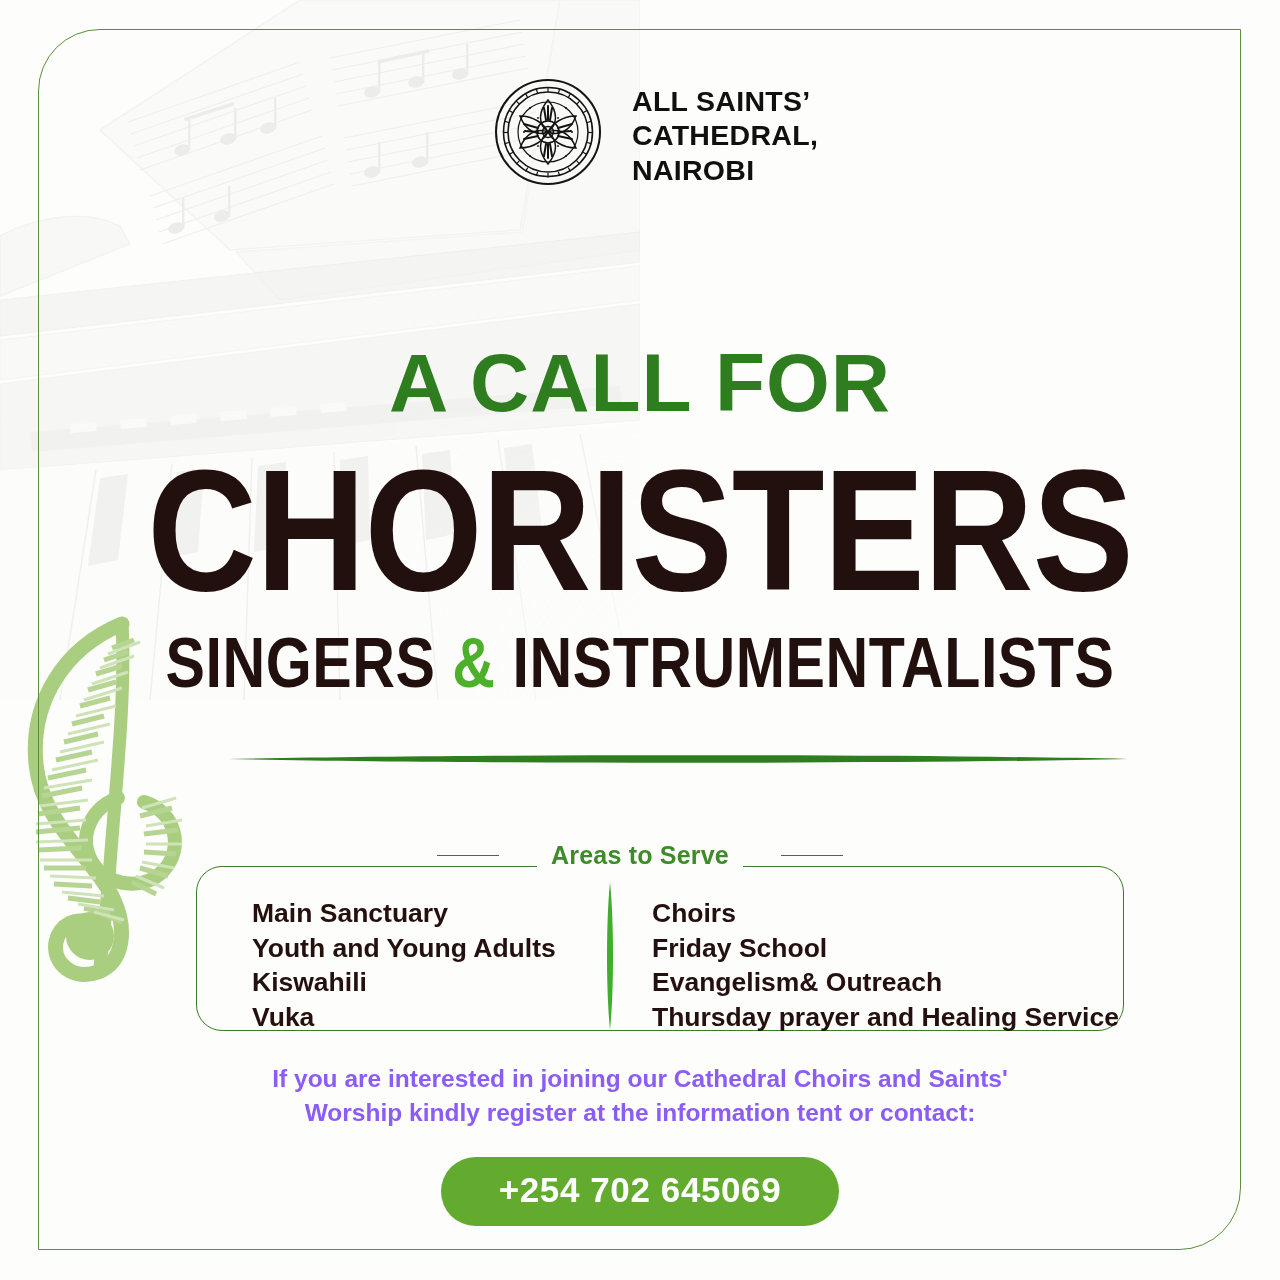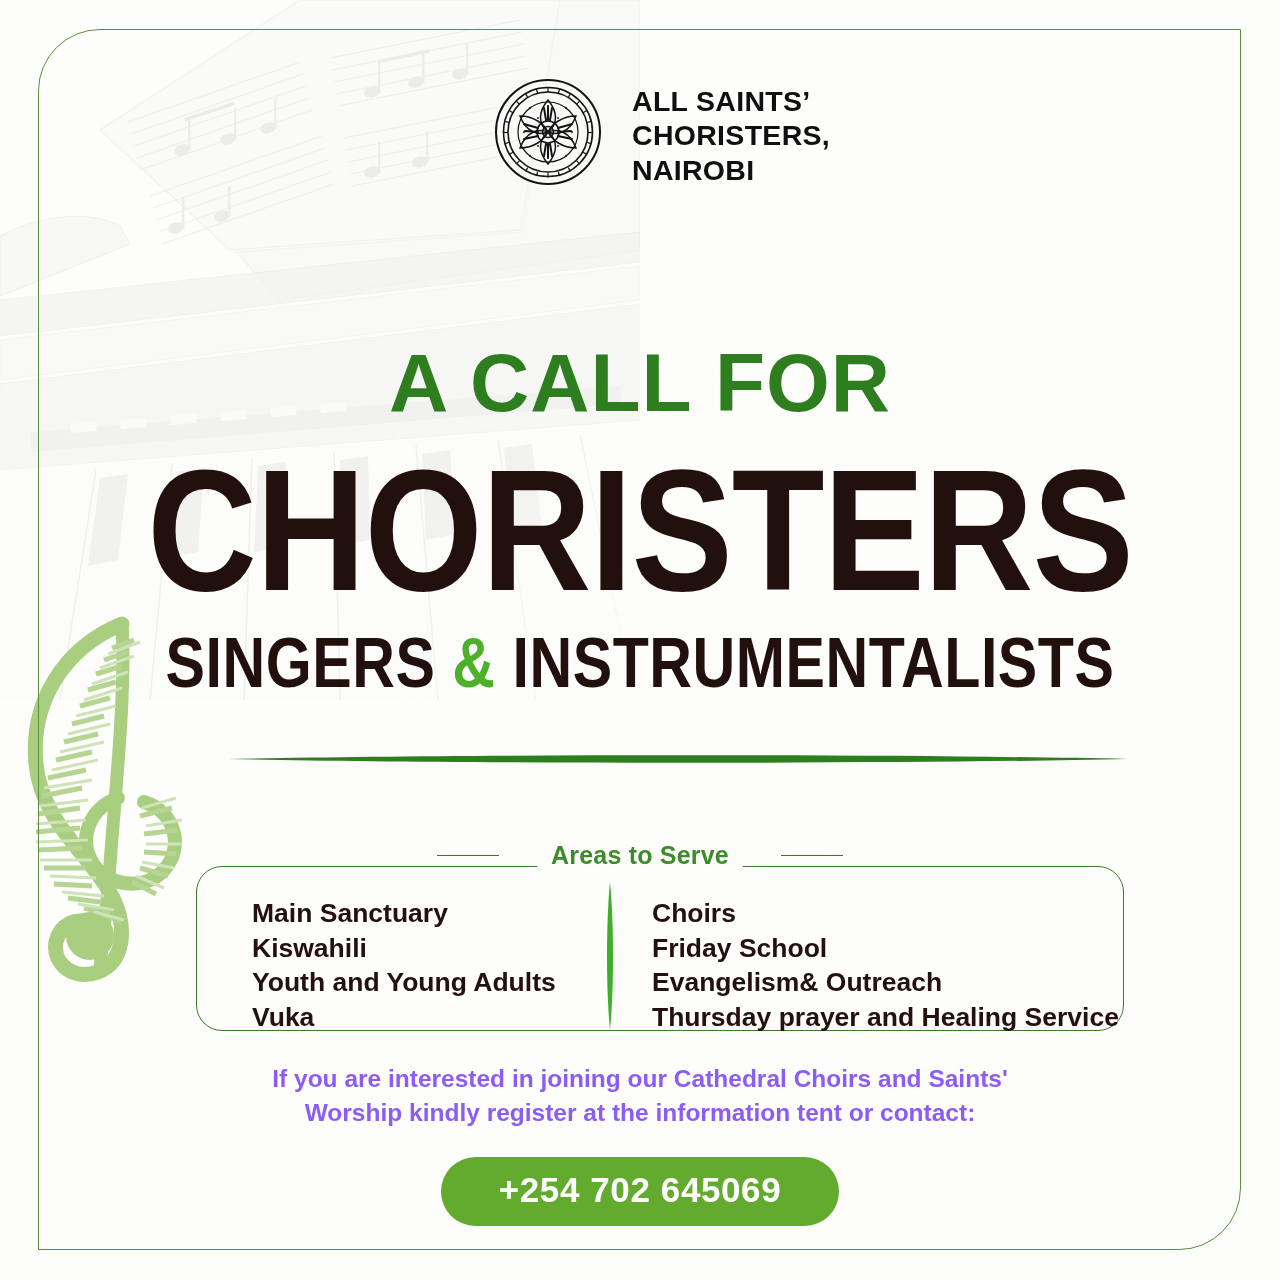--- a/index.html
+++ b/index.html
@@ -422,21 +422,21 @@
             <circle cx="72" cy="78" r="1"></circle>
           <circle cx="44" cy="40" r="0.9"></circle>
             <circle cx="64" cy="40" r="0.9"></circle>
           <circle cx="44" cy="68" r="0.9"></circle>
             <circle cx="64" cy="68" r="0.9"></circle>
         </g>
       </svg>
     </div>
     <div class="logo-text">
       <div>ALL SAINTS’</div>
-      <div>CHORISTERS,</div>
+      <div>CATHEDRAL,</div>
       <div>NAIROBI</div>
     </div>
   </div>
 
   <div class="kicker">A CALL FOR</div>
   <div class="head-main">CHORISTERS</div>
   <div class="head-sub"><span>SINGERS</span> <span class="amp">&amp;</span> <span>INSTRUMENTALISTS</span></div>
 
   <div class="divider">
     <svg width="900" height="14" viewBox="0 0 900 14" xmlns="http://www.w3.org/2000/svg">
@@ -451,22 +451,22 @@
     <span class="legend-rule"></span>
   </div>
   <div class="vdiv">
     <svg width="12" height="148" viewBox="0 0 12 148" xmlns="http://www.w3.org/2000/svg">
       <path d="M6,0 C10,40 10,108 6,148 C2,108 2,40 6,0 Z" fill="#3FAE2A"></path>
     </svg>
   </div>
   <div class="areas-cols">
     <div class="col col-left">
       <div>Main Sanctuary</div>
+      <div>Youth and Young Adults</div>
       <div>Kiswahili</div>
-      <div>Youth and Young Adults</div>
       <div>Vuka</div>
     </div>
     <div class="col col-right">
       <div>Choirs</div>
       <div>Friday School</div>
       <div>Evangelism&amp; Outreach</div>
       <div>Thursday prayer and Healing Service</div>
     </div>
   </div>
 

